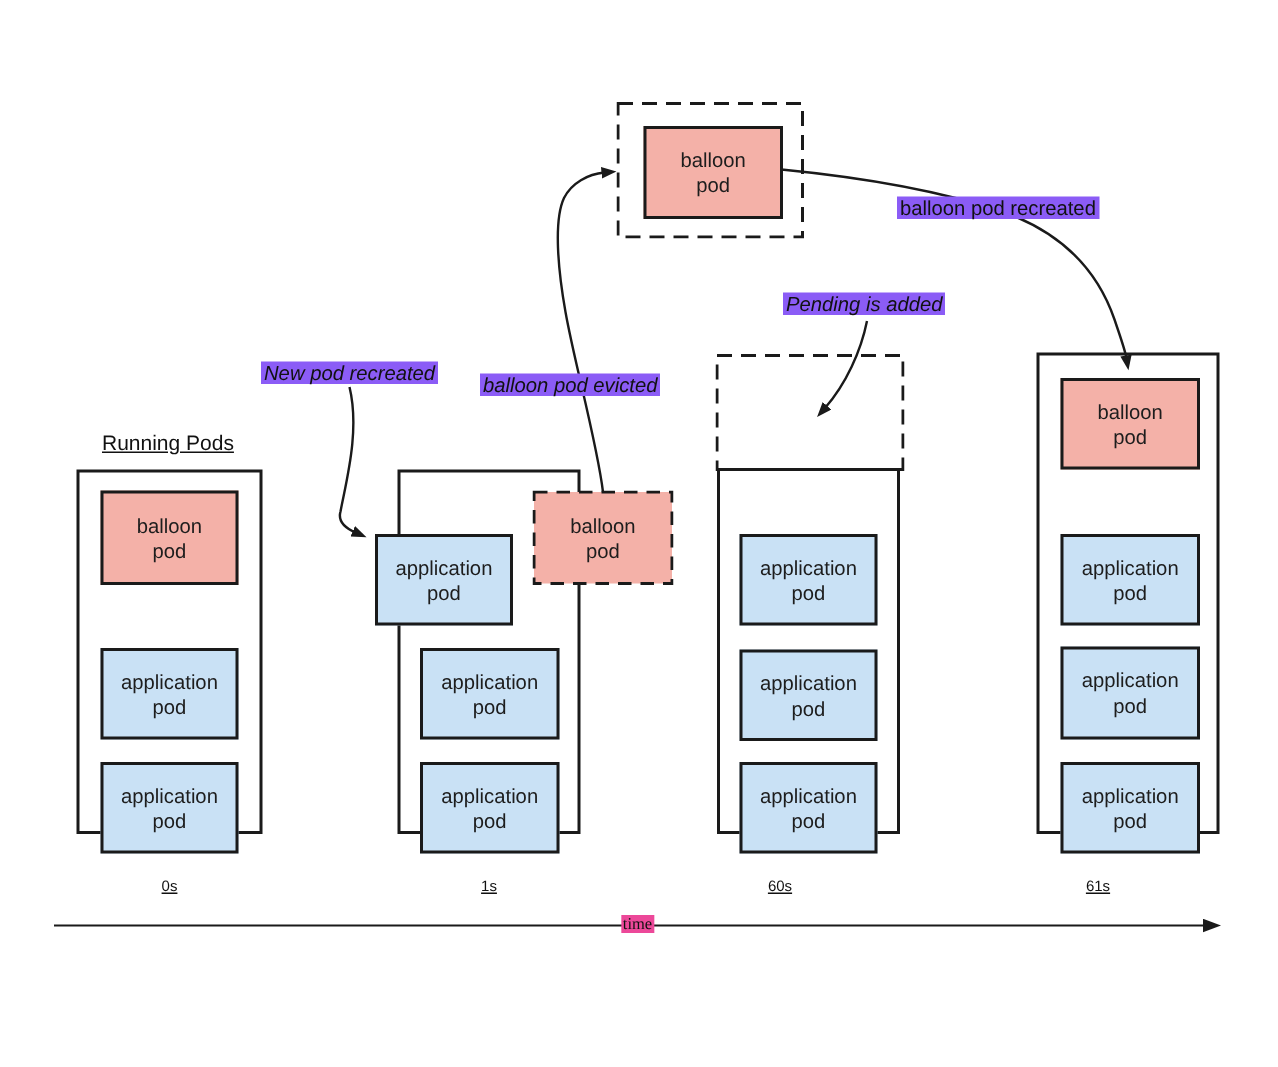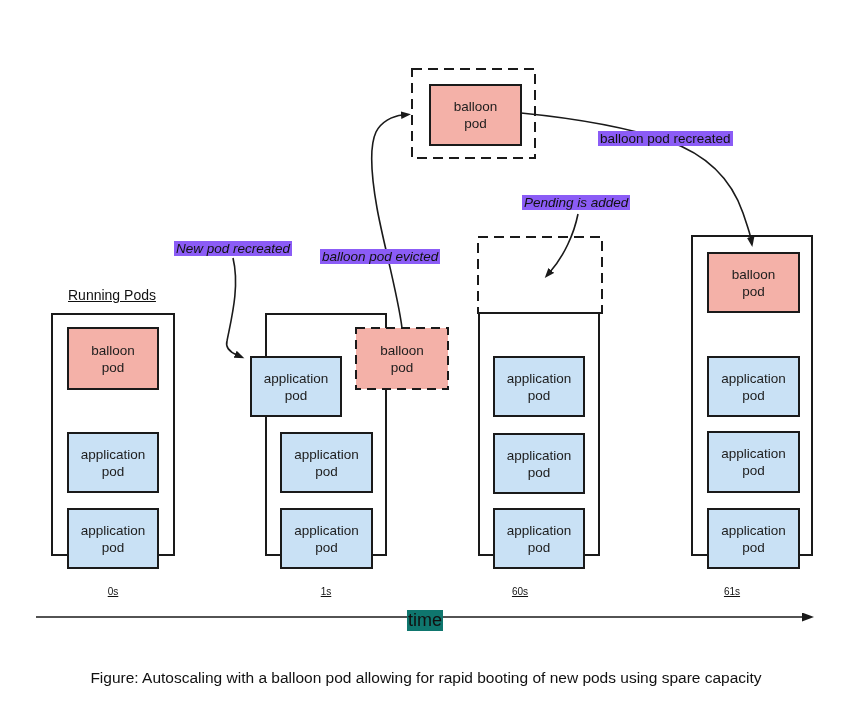--- a/index.html
+++ b/index.html
@@ -73,26 +73,27 @@
   .tick {
     position: absolute;
     font-size: 10px;
     transform: translateX(-50%);
     z-index: 3;
     white-space: nowrap;
     text-decoration: underline;
   }
   .time-label {
     position: absolute;
-    font-size: 18px;
-    background: #0f766e;
+    font-size: 11px;
+    background: #ec4899;
     padding: 0 1px;
     transform: translateX(-50%);
     z-index: 4;
     white-space: nowrap;
+    font-family: Liberation Serif, serif;
   }
   .caption {
     position: absolute;
     left: 0;
     width: 100%;
     text-align: center;
     font-size: 15.5px;
     color: #111;
     z-index: 3;
   }
@@ -189,15 +190,14 @@
   <div class="pod application" style="left:707px;top:480px;width:93px;height:61px;">application
 pod</div>
 
   <div class="tick" style="left:113px;top:586px;">0s</div>
   <div class="tick" style="left:326px;top:586px;">1s</div>
   <div class="tick" style="left:520px;top:586px;">60s</div>
   <div class="tick" style="left:732px;top:586px;">61s</div>
 
   <div class="time-label" style="left:425px;top:610px;">time</div>
 
-  <div class="caption" style="top:669px;">Figure: Autoscaling with a balloon pod allowing for rapid booting of new pods using spare capacity</div>
 
 </div>
 
 </body></html>

